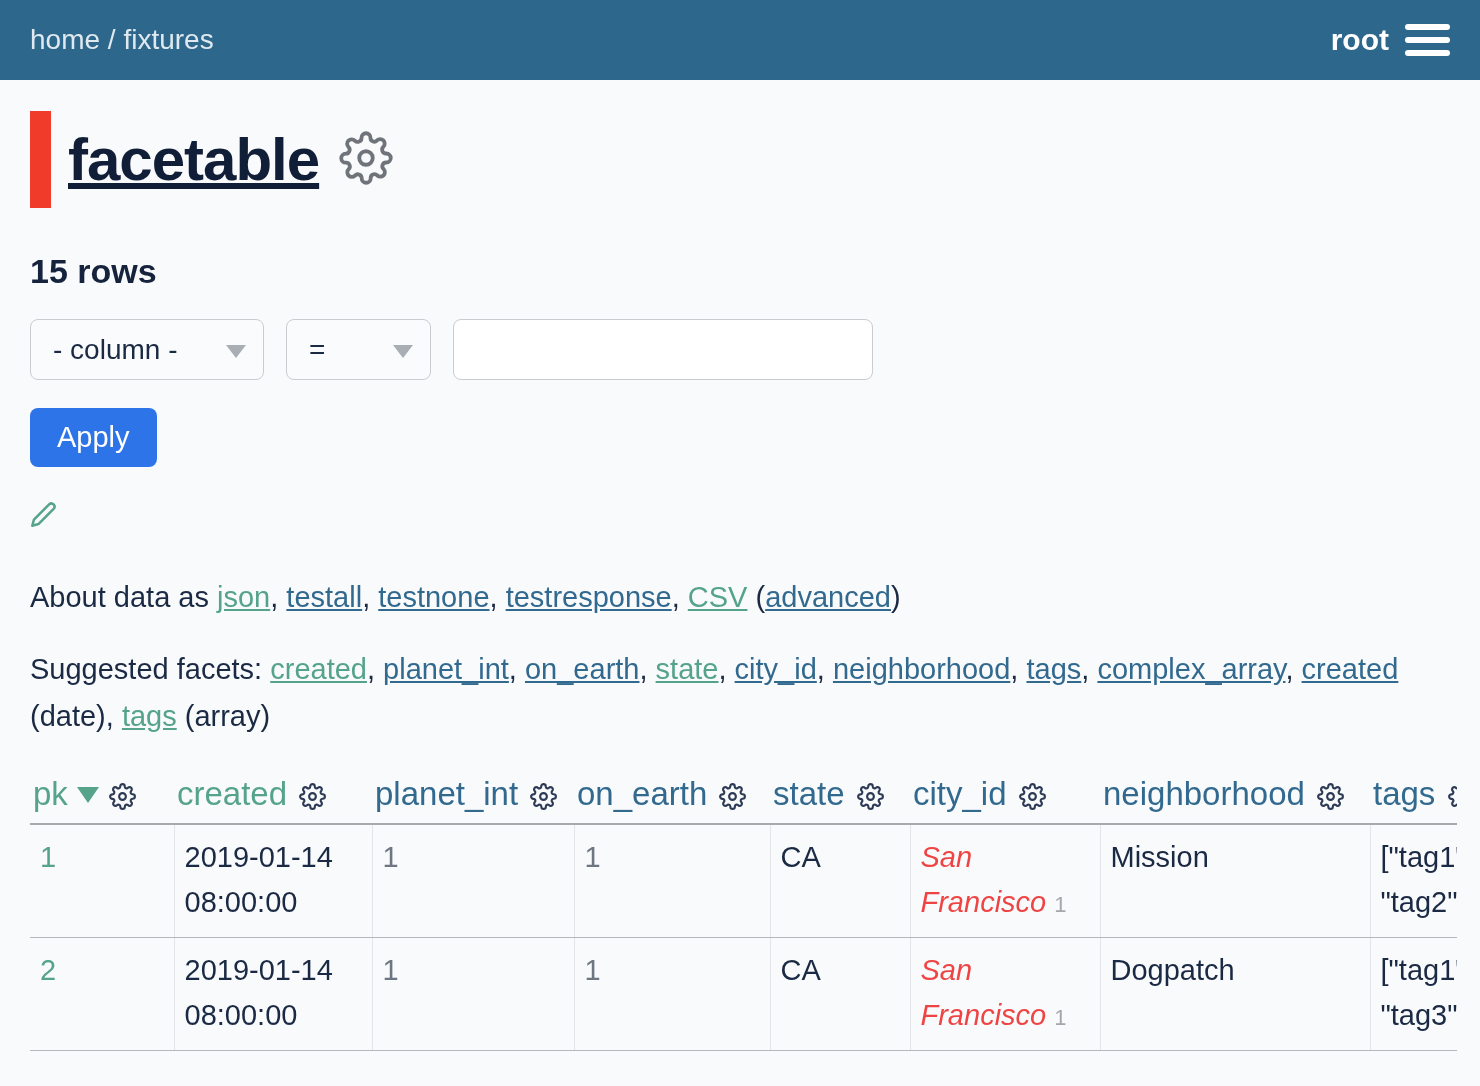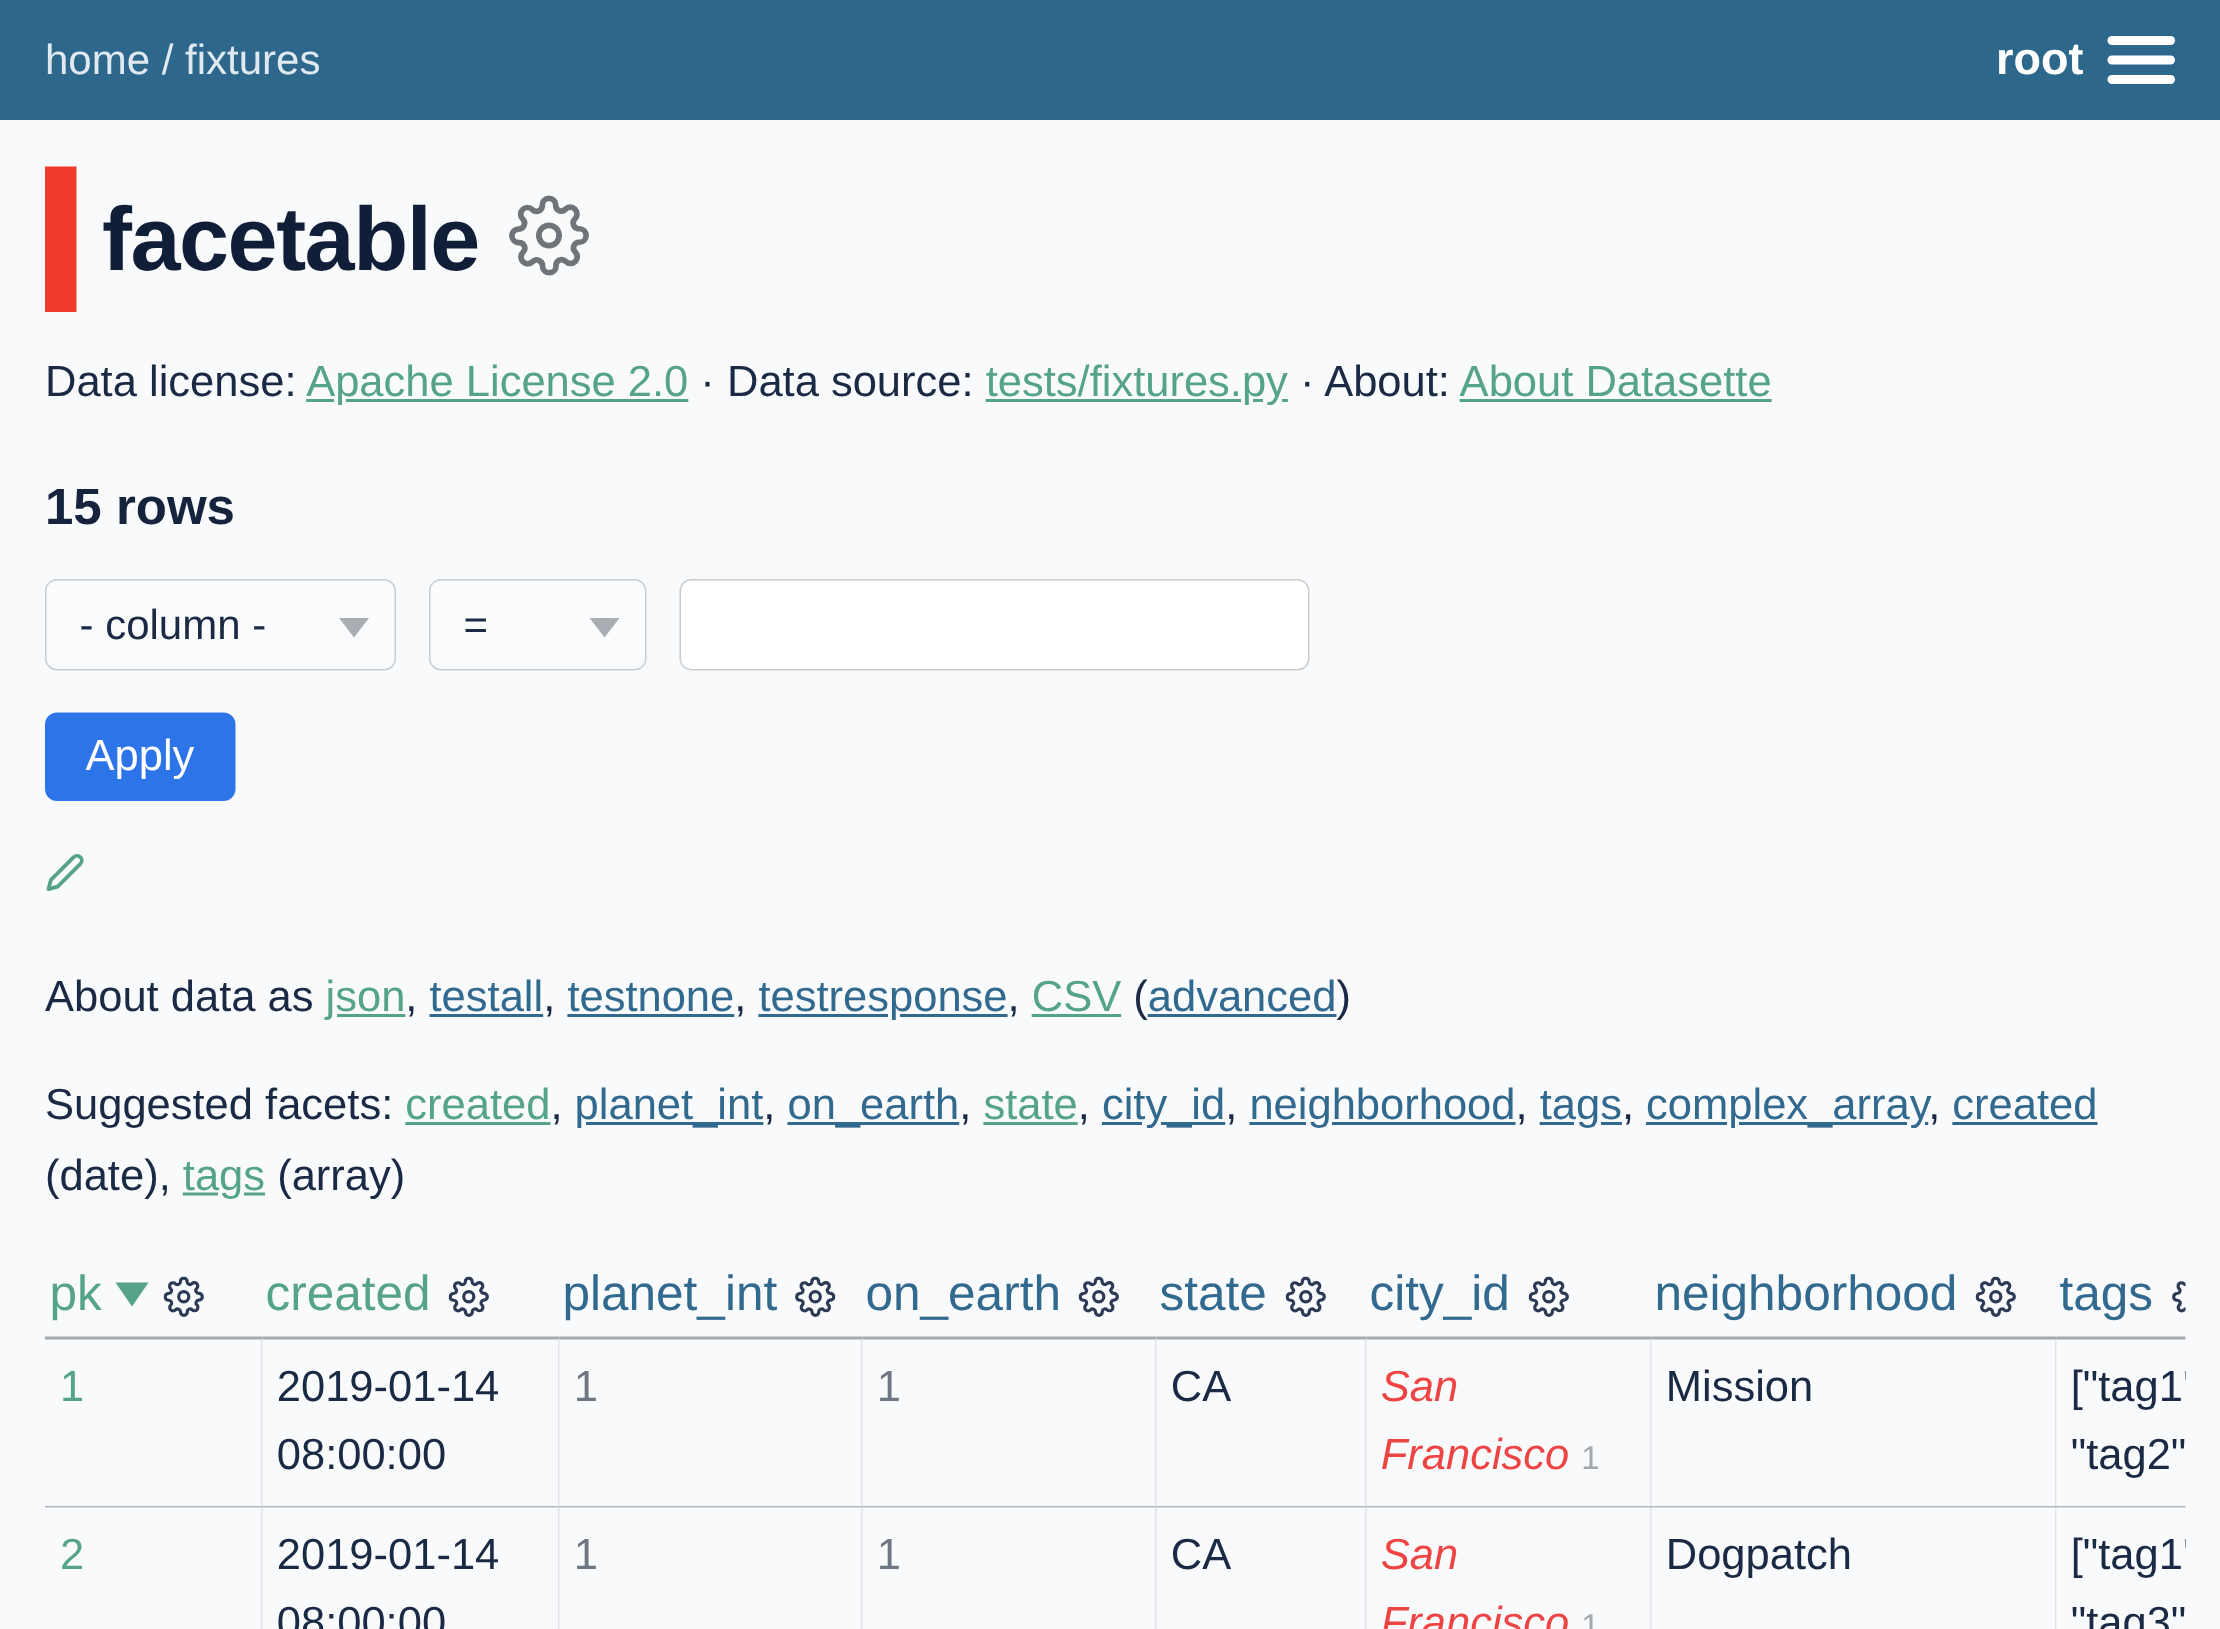--- a/index.html
+++ b/index.html
@@ -19,21 +19,21 @@
   .crumbs { font-size:28px; color:#dfe9ef; }
   .crumbs .lk { color:#dfe9ef; text-decoration:none; }
   .topbar-right { display:flex; align-items:center; gap:16px; }
   .root-label { color:#ffffff; font-size:30px; font-weight:700; text-decoration:none; }
   .burger { display:flex; flex-direction:column; gap:7px; cursor:pointer; background:none; border:none; padding:4px 0; }
   .burger span { display:block; width:45px; height:6px; background:#fff; border-radius:3px; }
   
   .main { padding:0 30px; }
   .title-row { margin-top:31px; display:flex; align-items:center; }
   .redbar { width:21px; height:97px; background:#f03b2b; margin-right:17px; }
-  h1.page-title { margin:0; font-size:60px; font-weight:700; color:#111e38; letter-spacing:-1px; }
+  h1.page-title { margin:0; font-size:60px; font-weight:700; color:#111e38; letter-spacing:-1px;text-decoration:underline; }
   .title-gear { margin-left:20px; color:#6f747a; }
   
   .lk { text-decoration:underline; cursor:pointer; }
   .s-g { color:#55a389; }
   .s-b { color:#32698f; }
   .s-lb { color:#ef4444;font-style:italic; }
   .s-w { color:#dfe9ef; text-decoration:none; }
   .nound { text-decoration:none; }
   .meta-line { margin-top:27px; font-size:29px; line-height:40px; }
   h2.row-count { margin:44px 0 0 0; font-size:34px; font-weight:700; color:#16233d; }
@@ -110,21 +110,20 @@
     <div class="redbar"></div>
     <h1 class="page-title">facetable</h1>
     <span class="title-gear">
       <svg width="54" height="54" viewBox="0 0 24 24" fill="none" stroke="currentColor" stroke-width="1.7" stroke-linecap="round" stroke-linejoin="round">
           <circle cx="12" cy="12" r="3"></circle>
           <path d="M19.4 15a1.65 1.65 0 0 0 .33 1.82l.06.06a2 2 0 0 1 0 2.83 2 2 0 0 1-2.83 0l-.06-.06a1.65 1.65 0 0 0-1.82-.33 1.65 1.65 0 0 0-1 1.51V21a2 2 0 0 1-2 2 2 2 0 0 1-2-2v-.09A1.65 1.65 0 0 0 9 19.4a1.65 1.65 0 0 0-1.82.33l-.06.06a2 2 0 0 1-2.83 0 2 2 0 0 1 0-2.83l.06-.06a1.65 1.65 0 0 0 .33-1.82 1.65 1.65 0 0 0-1.51-1H3a2 2 0 0 1-2-2 2 2 0 0 1 2-2h.09A1.65 1.65 0 0 0 4.6 9a1.65 1.65 0 0 0-.33-1.82l-.06-.06a2 2 0 0 1 0-2.83 2 2 0 0 1 2.83 0l.06.06a1.65 1.65 0 0 0 1.82.33H9a1.65 1.65 0 0 0 1-1.51V3a2 2 0 0 1 2-2 2 2 0 0 1 2 2v.09a1.65 1.65 0 0 0 1 1.51 1.65 1.65 0 0 0 1.82-.33l.06-.06a2 2 0 0 1 2.83 0 2 2 0 0 1 0 2.83l-.06.06a1.65 1.65 0 0 0-.33 1.82V9a1.65 1.65 0 0 0 1.51 1H21a2 2 0 0 1 2 2 2 2 0 0 1-2 2h-.09a1.65 1.65 0 0 0-1.51 1z"></path>
         </svg>
     </span>
   </div>
 
-  <p class="meta-line"><span>Data license: </span><a class="lk s-g">Apache License 2.0</a><span> · </span><span>Data source: </span><a class="lk s-g">tests/fixtures.py</a><span> · </span><span>About: </span><a class="lk s-g">About Datasette</a></p>
 
   <h2 class="row-count">15 rows</h2>
 
   <div class="filter-row">
     <div class="sel sel-col">
       <span>- column -</span>
       <span class="tri"></span>
     </div>
     <div class="sel sel-op">
       <span>=</span>

